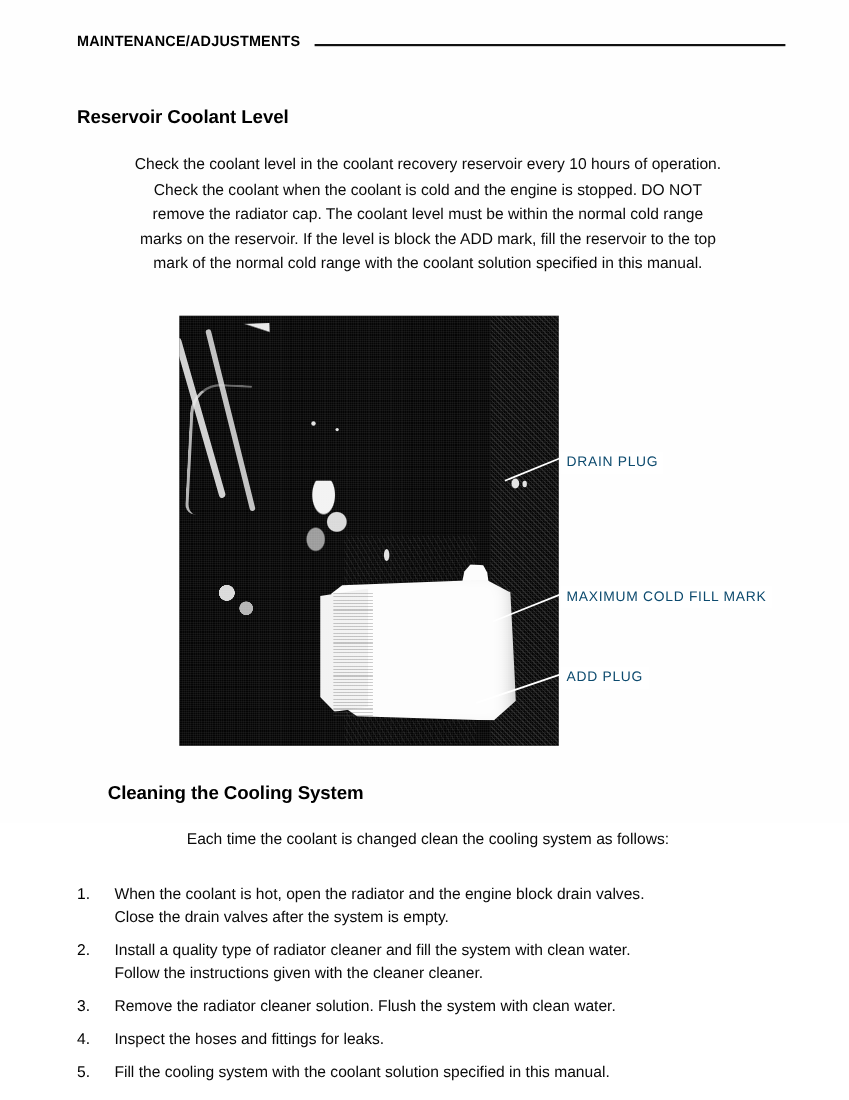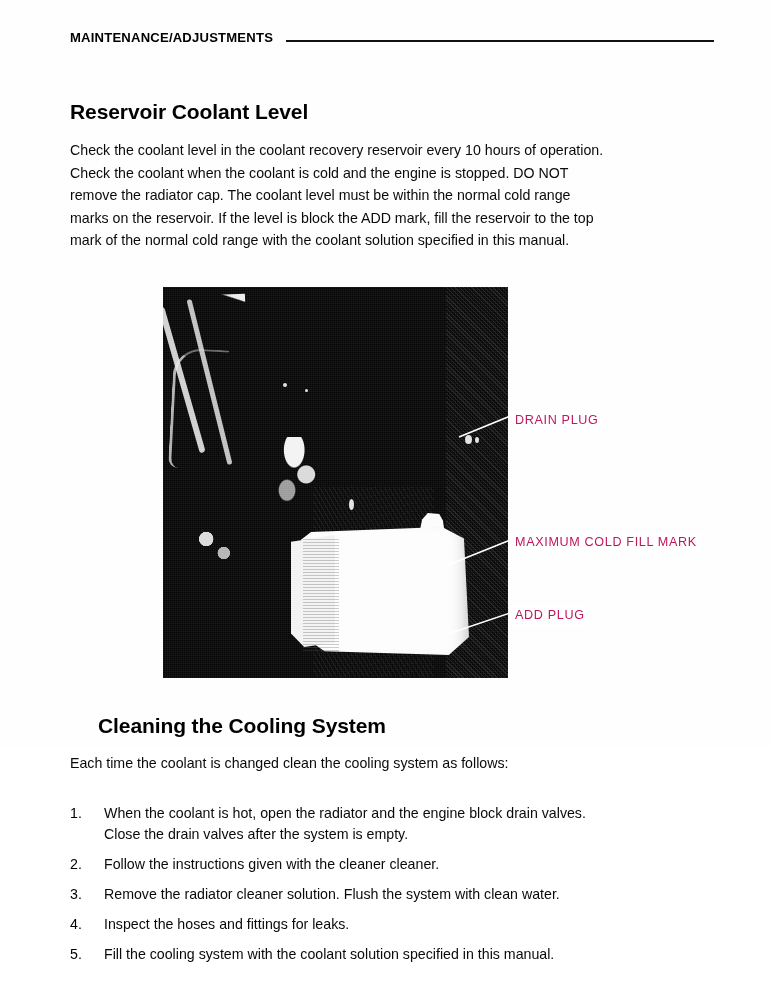--- a/index.html
+++ b/index.html
@@ -49,36 +49,36 @@
     height: 0;
     border-top: 2.2px solid #111;
     margin-left: 7px;
     margin-top: 8px;
   }
 
   
   .h1 {
     position: absolute;
     left: 70px;
-    font-size: 21px;
+    font-size: 17px;
     font-weight: bold;
     letter-spacing: -0.1px;
     white-space: nowrap;
   }
   #heading-reservoir { top: 86px; }
   #heading-cleaning  { top: 700px; margin-left: 28px; }
 
   
   .body-para {
     position: absolute;
     left: 70px;
     width: 638px;
     font-size: 14.2px;
     line-height: 22.6px;
-    text-align: left;
+    text-align: center;
     color: #0a0a0a;
   }
   #intro-paragraph { top: 139px; }
   #cleaning-intro  { top: 752px; }
 
   .body-para .line { display: block; white-space: nowrap; }
 
   
   .steps {
     position: absolute;
@@ -250,21 +250,21 @@
 
   
   .callout {
     position: absolute;
     background: #ffffff;
     font-size: 12.6px;
     letter-spacing: 0.65px;
     line-height: 15px;
     padding: 2px 5px 3px 5px;
     white-space: nowrap;
-    color: #be185d;
+    color: #0c4a6e;
   }
   #callout-drain-plug        { left: 510px; top: 411px; }
   #callout-max-cold-fill     { left: 510px; top: 533px; }
   #callout-add-mark          { left: 510px; top: 606px; }
 </style>
 </head>
 <body>
 
 <div class="page">
 
@@ -330,20 +330,21 @@
     <li class="step">
       <span class="step-num">1.</span>
       <span class="step-text">
         <span class="line">When the coolant is hot, open the radiator and the engine block drain valves.</span>
         <span class="line">Close the drain valves after the system is empty.</span>
       </span>
     </li>
     <li class="step">
       <span class="step-num">2.</span>
       <span class="step-text">
+        <span class="line">Install a quality type of radiator cleaner and fill the system with clean water.</span>
         <span class="line">Follow the instructions given with the cleaner cleaner.</span>
       </span>
     </li>
     <li class="step">
       <span class="step-num">3.</span>
       <span class="step-text">
         <span class="line">Remove the radiator cleaner solution. Flush the system with clean water.</span>
       </span>
     </li>
     <li class="step">

